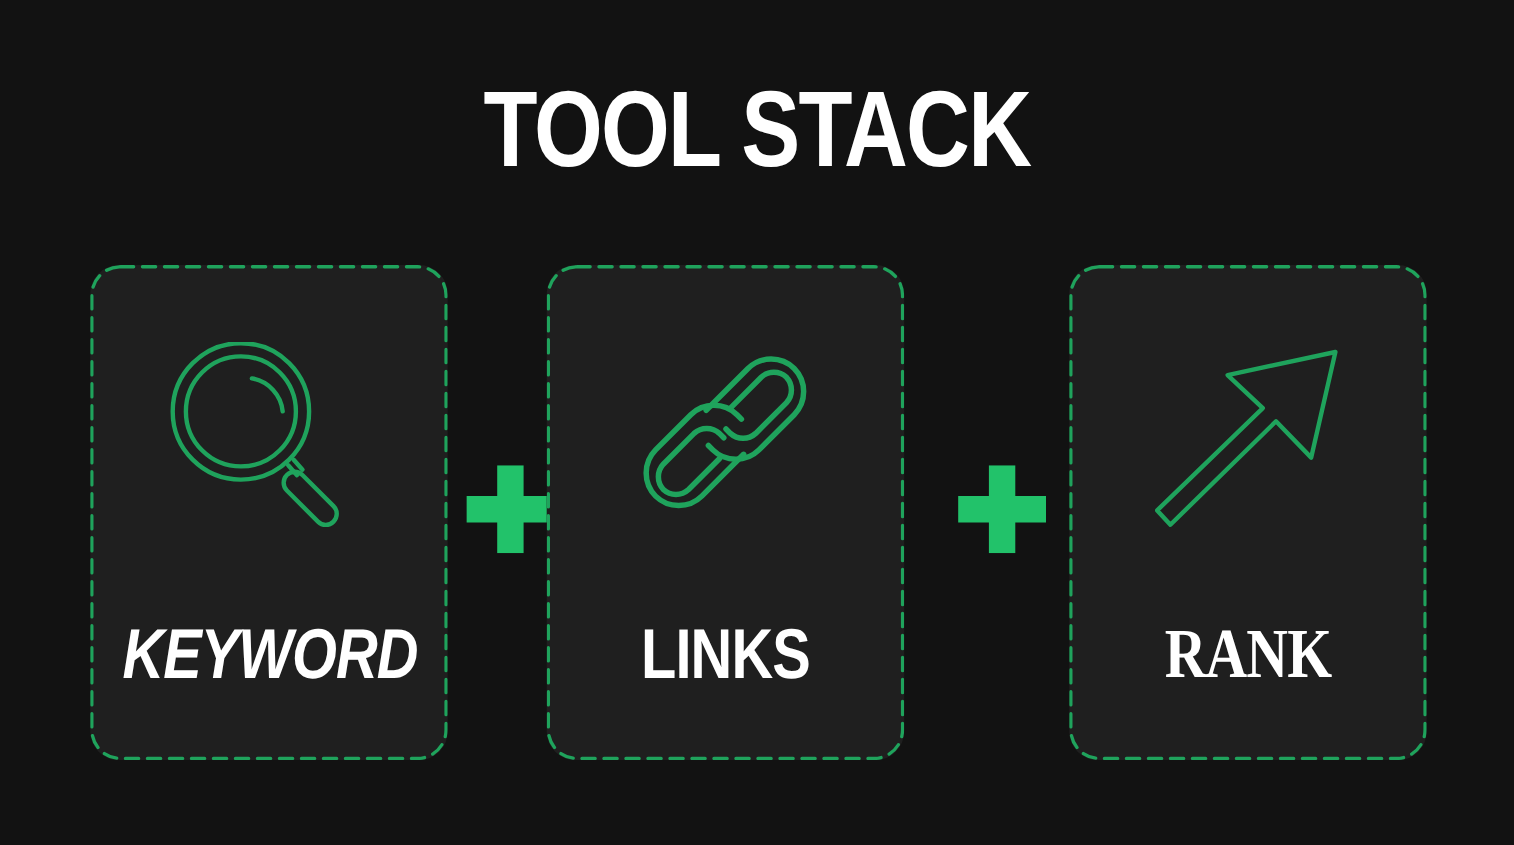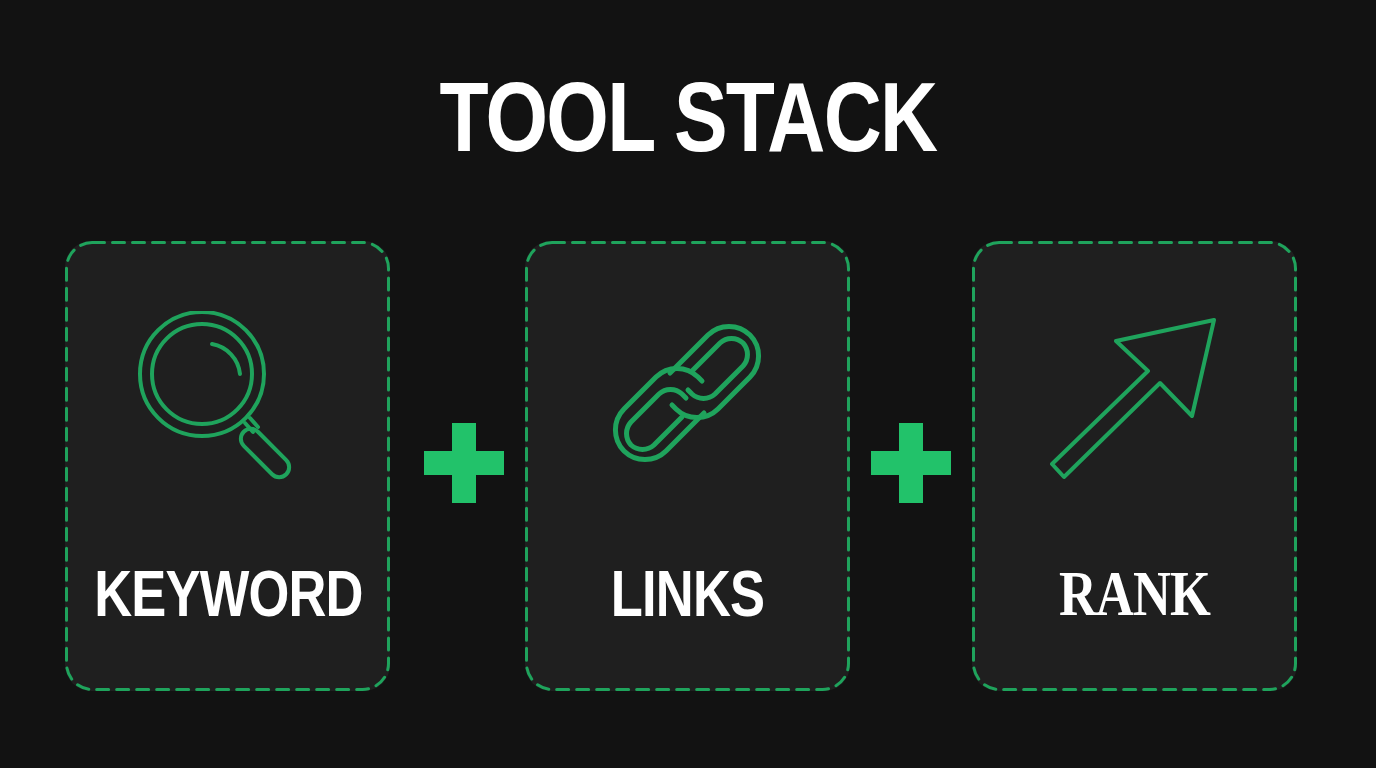--- a/index.html
+++ b/index.html
@@ -28,42 +28,42 @@
     font-size: 64px; line-height: 70px; letter-spacing: -1px;
     transform: scaleX(0.82); transform-origin: center;
   }
   .plus { position: absolute; top: 423px; width: 80px; height: 80px; }
 </style>
 </head>
 <body>
 
 <div class="title">TOOL STACK</div>
 
-<div class="card" style="left:65px;">
+<div class="card" style="left:82px;font-style:italic;">
   <svg class="border" width="325" height="450">
     <rect x="1.5" y="1.5" width="322" height="447" rx="26" ry="26" fill="none" stroke="#1fa35c" stroke-width="3" stroke-dasharray="12 8" stroke-linecap="round"></rect>
   </svg>
   <svg class="icon" style="left:72px; top:70px;" width="180" height="180" viewBox="0 0 180 180">
     <g fill="none" stroke="#1fa35c" stroke-width="4" stroke-linecap="round" stroke-linejoin="round">
       <circle cx="65" cy="63" r="62"></circle>
       <circle cx="65" cy="63" r="50"></circle>
       <path d="M75 33 A34 34 0 0 1 103 63"></path>
       <path d="M108 112 L116 121"></path>
       <path d="M113 107 L121 116"></path>
       <rect x="118" y="112" width="20" height="60" rx="10" transform="rotate(-45 128 142)"></rect>
     </g>
   </svg>
   <div class="label">KEYWORD</div>
 </div>
 
 <svg class="plus" style="left:424px;" viewBox="0 0 80 80">
   <path d="M28 0 H52 V28 H80 V52 H52 V80 H28 V52 H0 V28 H28 Z" fill="#22c26a"></path>
 </svg>
 
-<div class="card" style="left:525px;text-decoration:underline;">
+<div class="card" style="left:497px;text-decoration:underline;">
   <svg class="border" width="325" height="450">
     <rect x="1.5" y="1.5" width="322" height="447" rx="26" ry="26" fill="none" stroke="#1fa35c" stroke-width="3" stroke-dasharray="12 8" stroke-linecap="round"></rect>
   </svg>
   <svg class="icon" style="left:75px; top:72px;" width="175" height="160" viewBox="0 0 175 160">
     <g fill="none" stroke="#1fa35c" stroke-width="5" stroke-linecap="round">
 
       <path d="M70 60 L108 22 A30 30 0 0 1 150 22 A30 30 0 0 1 150 64 L118 96 A30 30 0 0 1 76 96 L72 92"></path>
 
       <path d="M92 58 L120 30 A17 17 0 0 1 143 30 A17 17 0 0 1 143 53 L115 81 A17 17 0 0 1 92 81 L88 77"></path>
 

